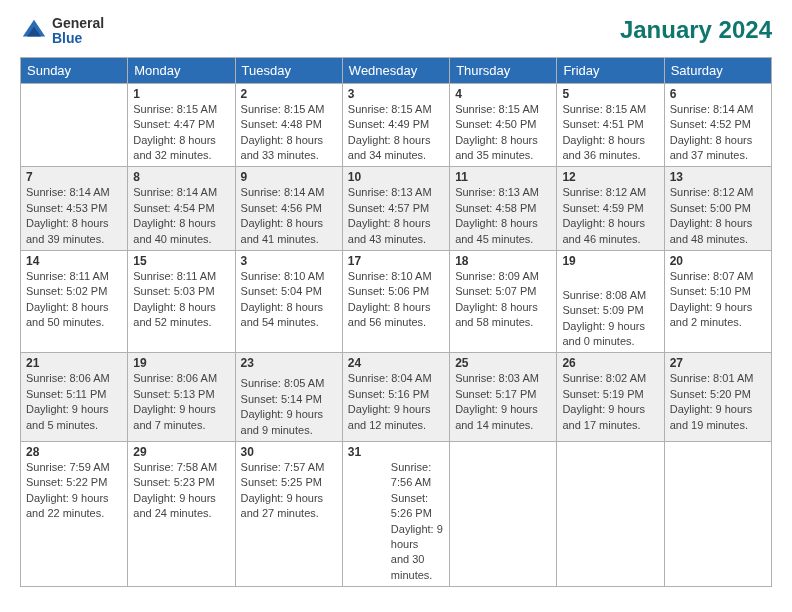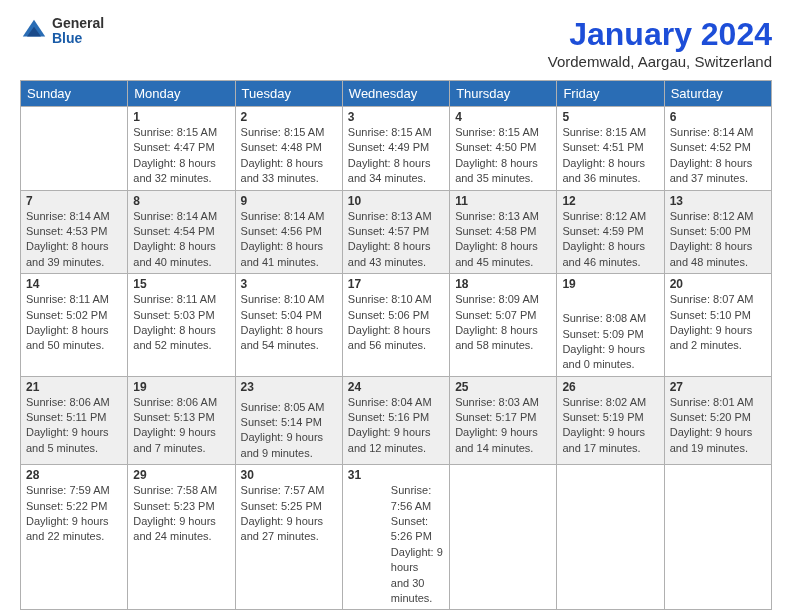--- a/index.html
+++ b/index.html
@@ -5,21 +5,21 @@
     * { box-sizing: border-box; margin: 0; padding: 0; }
     body { font-family: Arial, sans-serif; background: #fff; width: 792px; height: 612px; overflow: hidden; }
     .page { width: 792px; min-height: 612px; padding: 16px 20px; }
     .header { display: flex; justify-content: space-between; align-items: flex-start; margin-bottom: 10px; gap: 28px; }
     .logo { display: flex; align-items: center; }
     .logo-text { display: flex; flex-direction: column; line-height: 1.1; }
     .logo-general { font-size: 14px; font-weight: bold; color: #333; }
     .logo-blue { font-size: 14px; font-weight: bold; color: #1a5ca8; }
     .logo-icon { width: 28px; height: 28px; margin-right: 4px; }
     .title-section { text-align: right; }
-    .month-title { font-size: 32px; font-weight: bold; color: #1d4ed8; }
+    .month-title { font-size: 24px; font-weight: bold; color: #0f766e; }
     .location { font-size: 15px; color: #333; }
     .calendar { width: 100%; border-collapse: collapse; }
     .calendar th { background: #2a6db5; color: #fff; text-align: left; padding: 5px 6px; font-size: 13px; font-weight: normal; border: 1px solid #b0b0b0; }
     .calendar td { border: 1px solid #b0b0b0; vertical-align: top; padding: 3px 5px; font-size: 10.5px; color: #333; width: calc(100%/7); background: #fff; }
     .calendar tr:nth-child(even) td { background: #f2f2f2; }
     .day-num { font-size: 12px; font-weight: bold; color: #333; display: block; margin-bottom: 1px; }
     .day-info { font-size: 11px; color: #444; line-height: 1.4; }
     .empty { background: #f9f9f9; }
     .calendar tbody tr:nth-child(odd) td { background: #fff; }
     .calendar tbody tr:nth-child(even) td { background: #efefef; }
@@ -34,21 +34,20 @@
         <polygon points="20,4 36,28 4,28" fill="#2a6db5"></polygon>
         <polygon points="20,14 30,28 10,28" fill="#1a4a8a"></polygon>
       </svg>
       <div class="logo-text">
         <span class="logo-general">General</span>
         <span class="logo-blue">Blue</span>
       </div>
     </div>
     <div class="title-section">
       <div class="month-title">January 2024</div>
-      <div class="location">Vordemwald, Aargau, Switzerland</div>
     </div>
   </div>
 
   <table class="calendar">
     <thead>
       <tr>
       <th>Sunday</th>
           <th>Monday</th>
           <th>Tuesday</th>
           <th>Wednesday</th>

